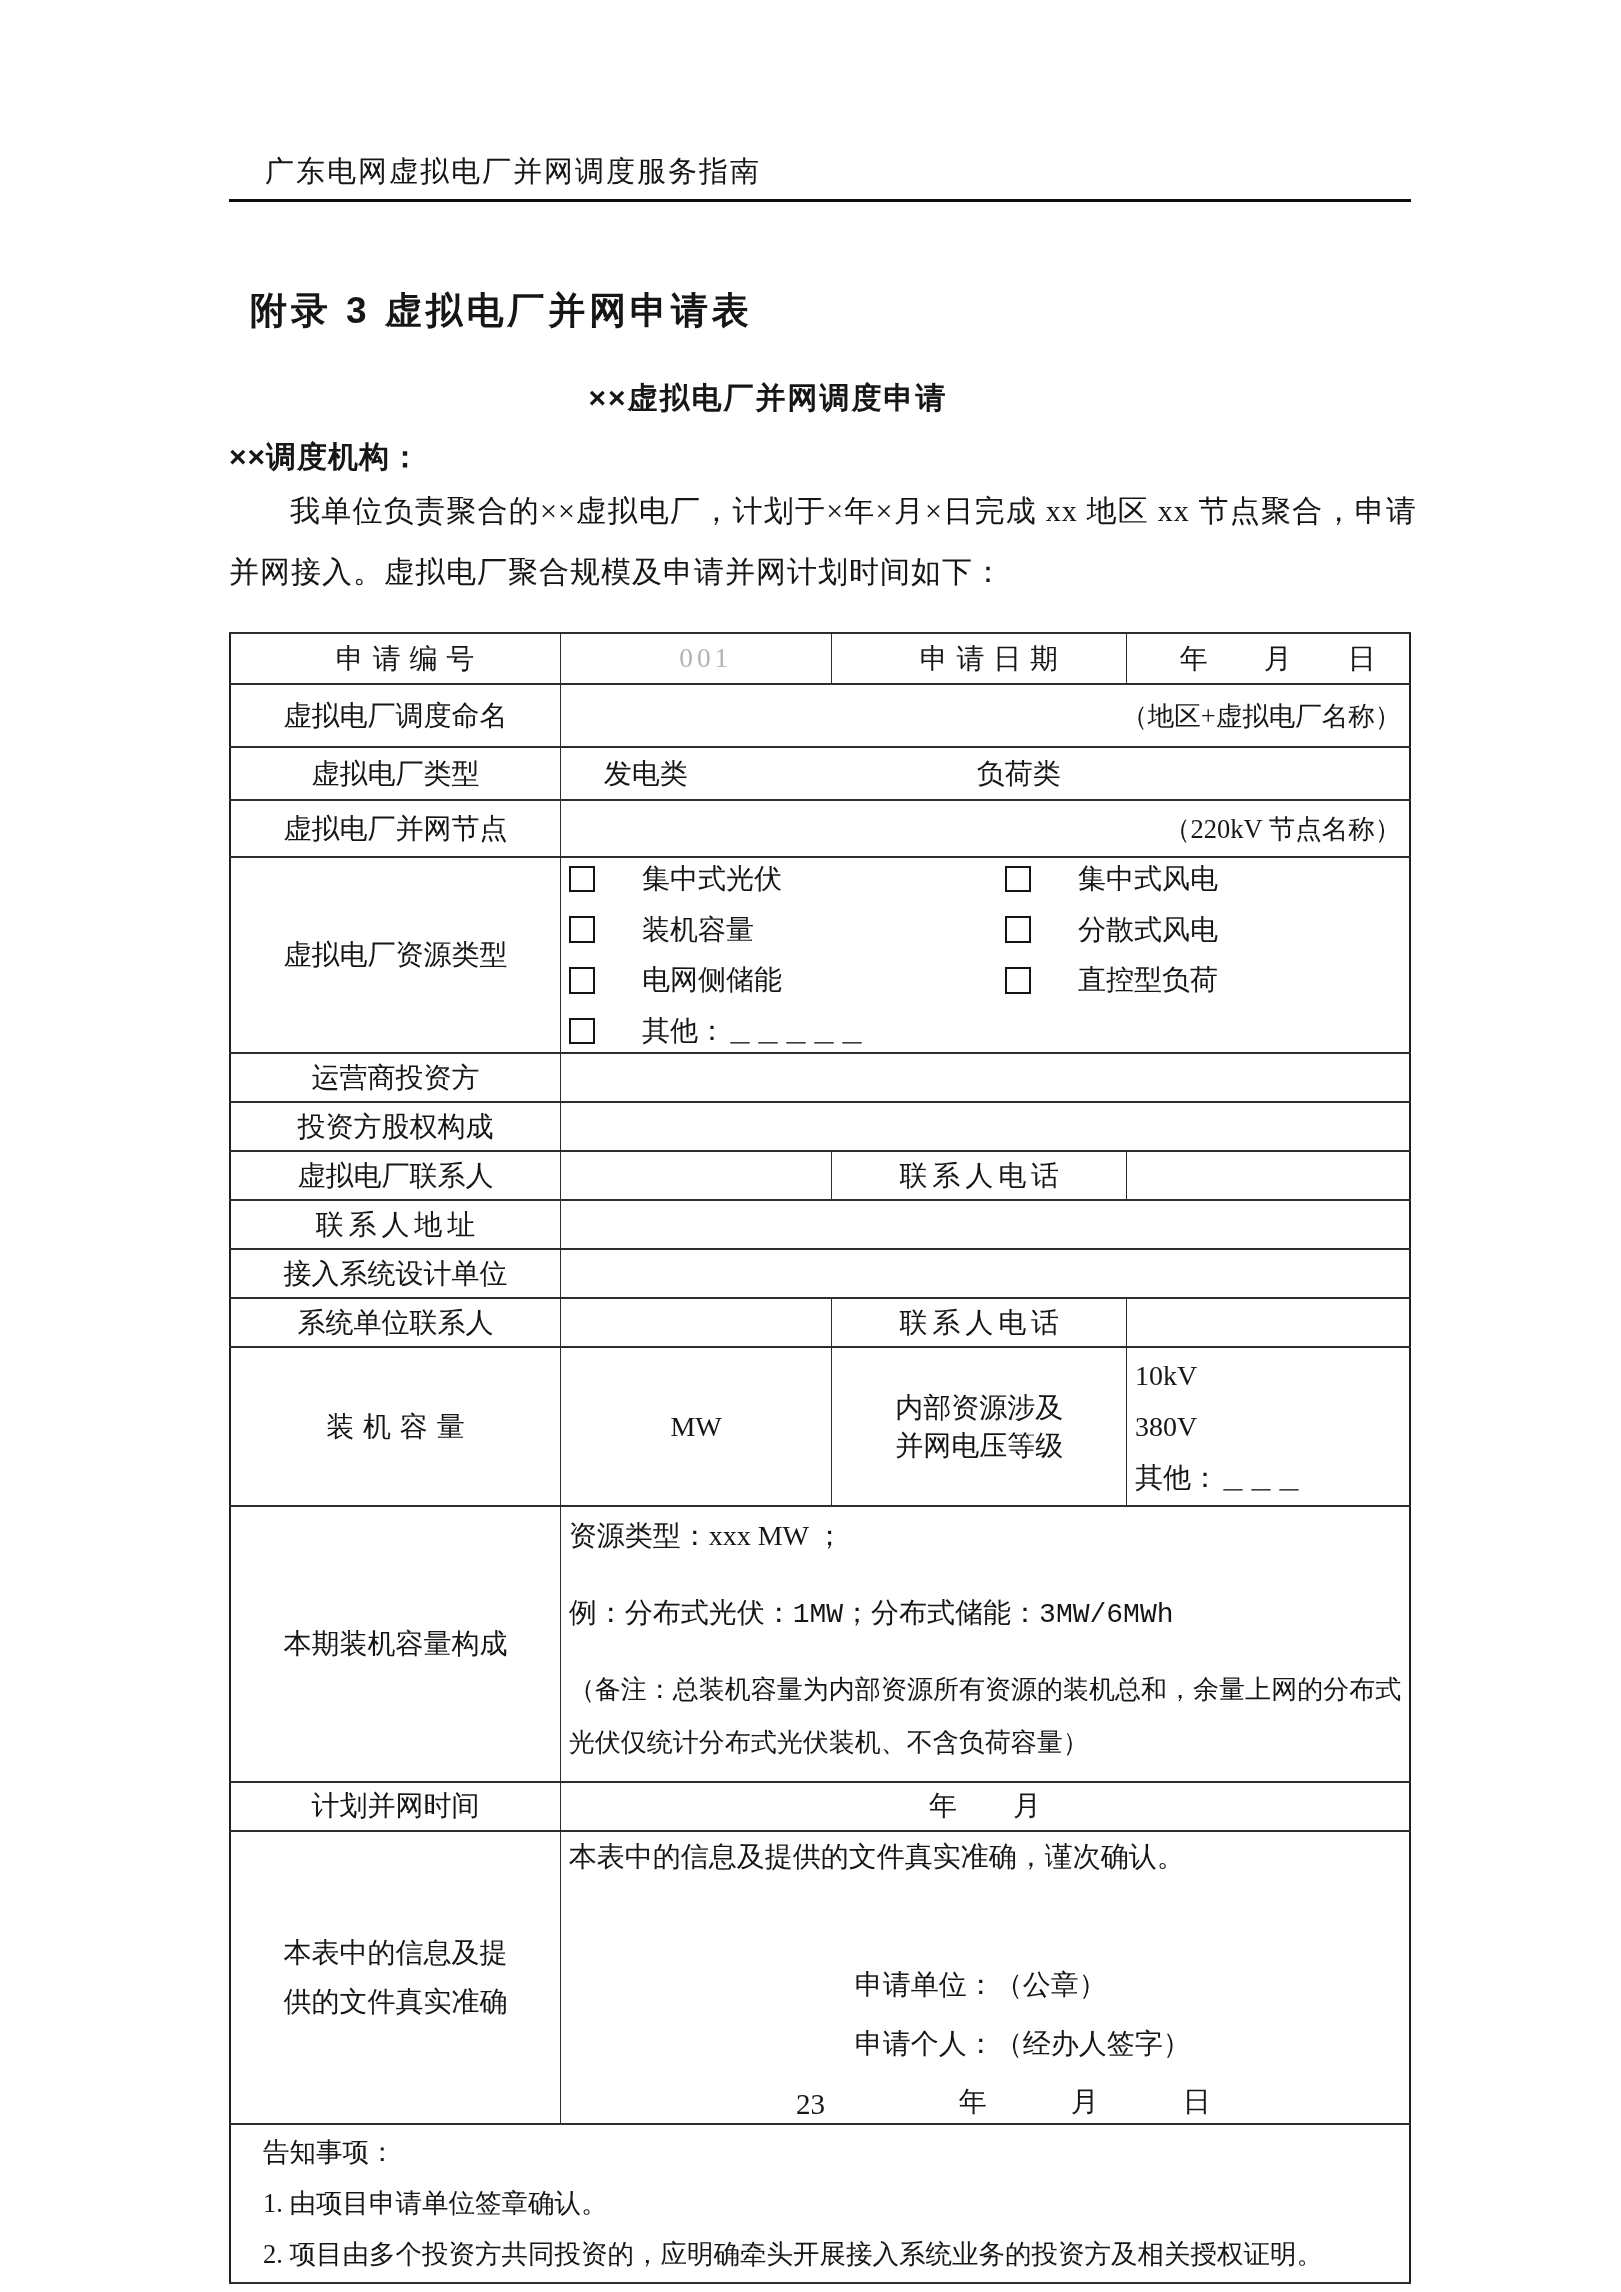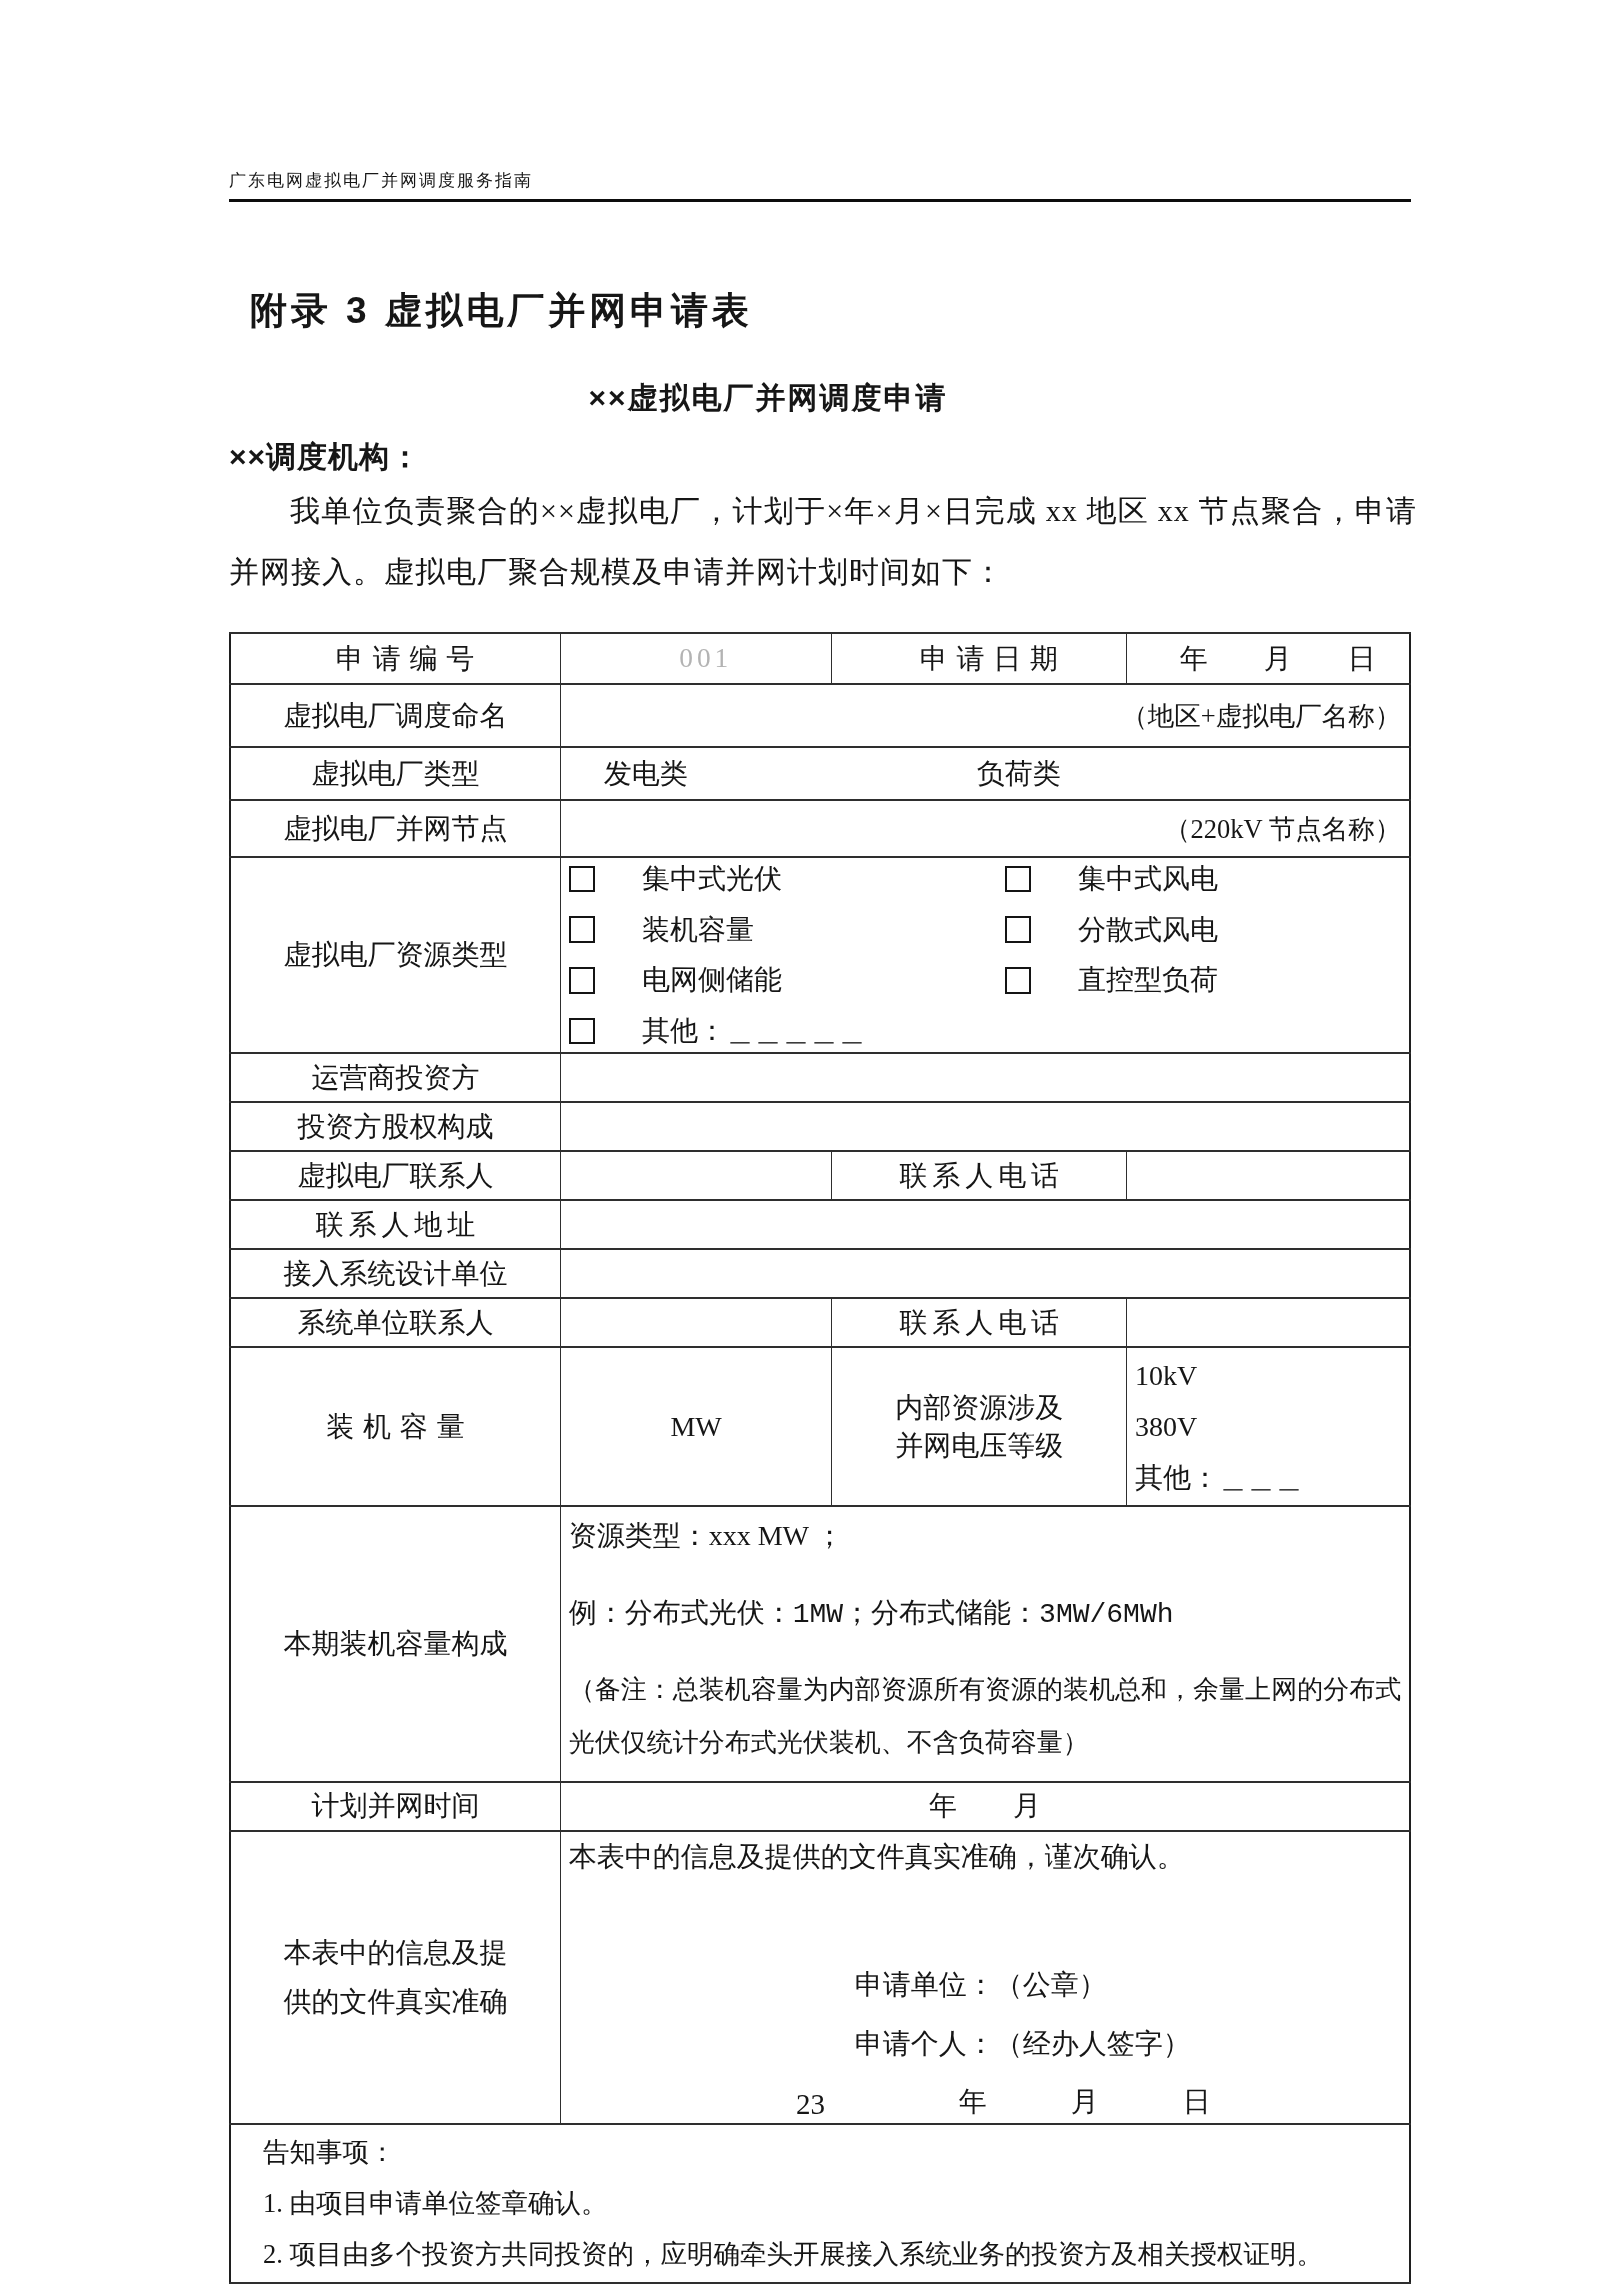--- a/index.html
+++ b/index.html
@@ -11,21 +11,21 @@
     color:#161616;
     overflow:hidden;
   }
   
   .header{
     position:absolute;left:229px;top:110px;width:1182px;height:84px;
     border-bottom:3.9px solid #0d0d0d;
     display:flex;justify-content:space-between;align-items:flex-end;
     padding-bottom:4.9px;box-sizing:content-box;
   }
-  .doc-title{font-size:17px;letter-spacing:2px;padding-bottom:2px;}
+  .doc-title{font-size:29px;letter-spacing:2px;padding-bottom:2px;margin-left:36px;}
   .logo{display:flex;align-items:center;gap:9.8px;}
   .logo-icon svg{width:57px;height:59px;display:block;}
   .logo-text-cn{
     font-family:"Liberation Sans","DejaVu Sans",sans-serif;
     font-size:30px;font-weight:bold;letter-spacing:2.9px;line-height:1.05;
   }
   .logo-text-en{
     font-family:"Liberation Sans","DejaVu Sans",sans-serif;
     font-size:11.3px;font-weight:bold;letter-spacing:1.2px;margin-top:2px;
   }

